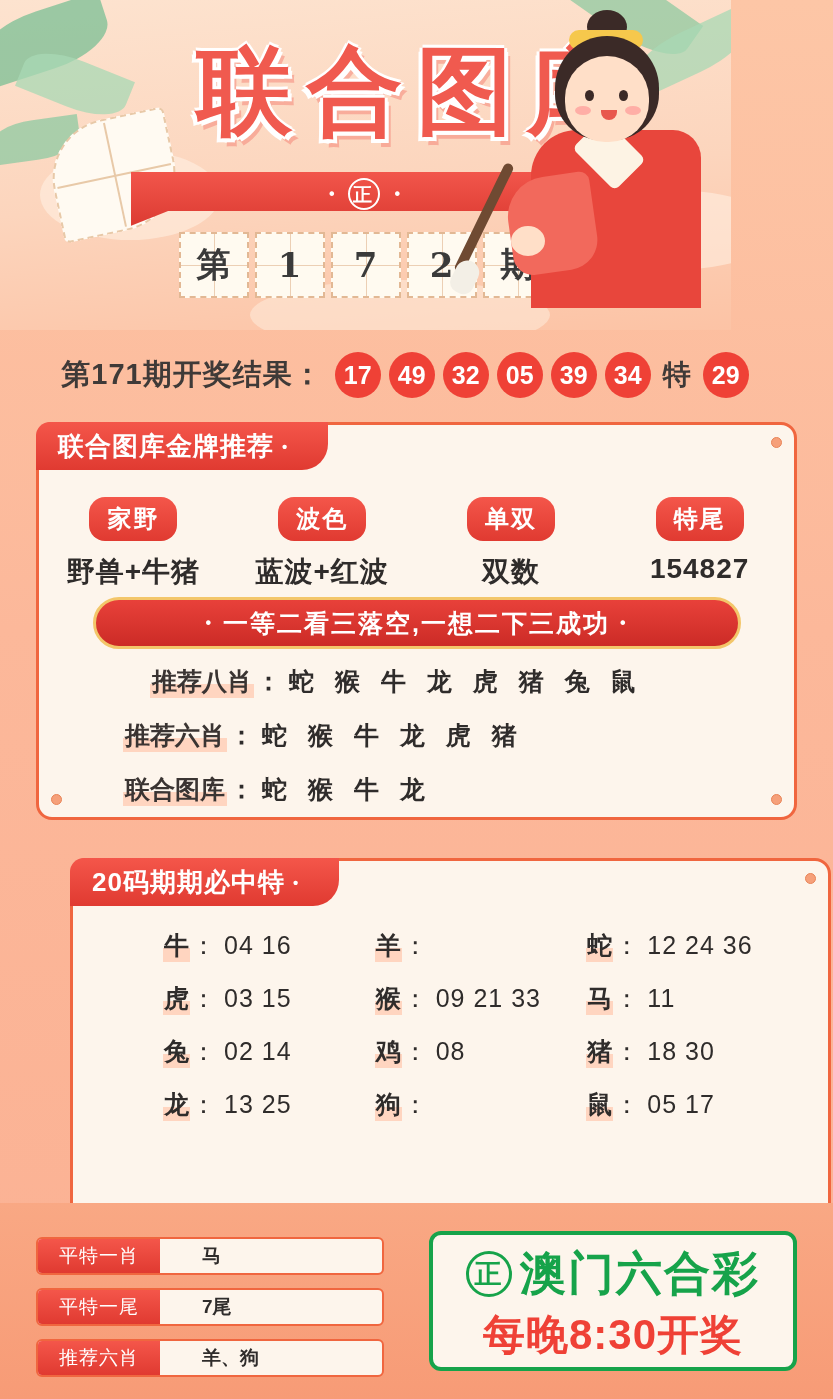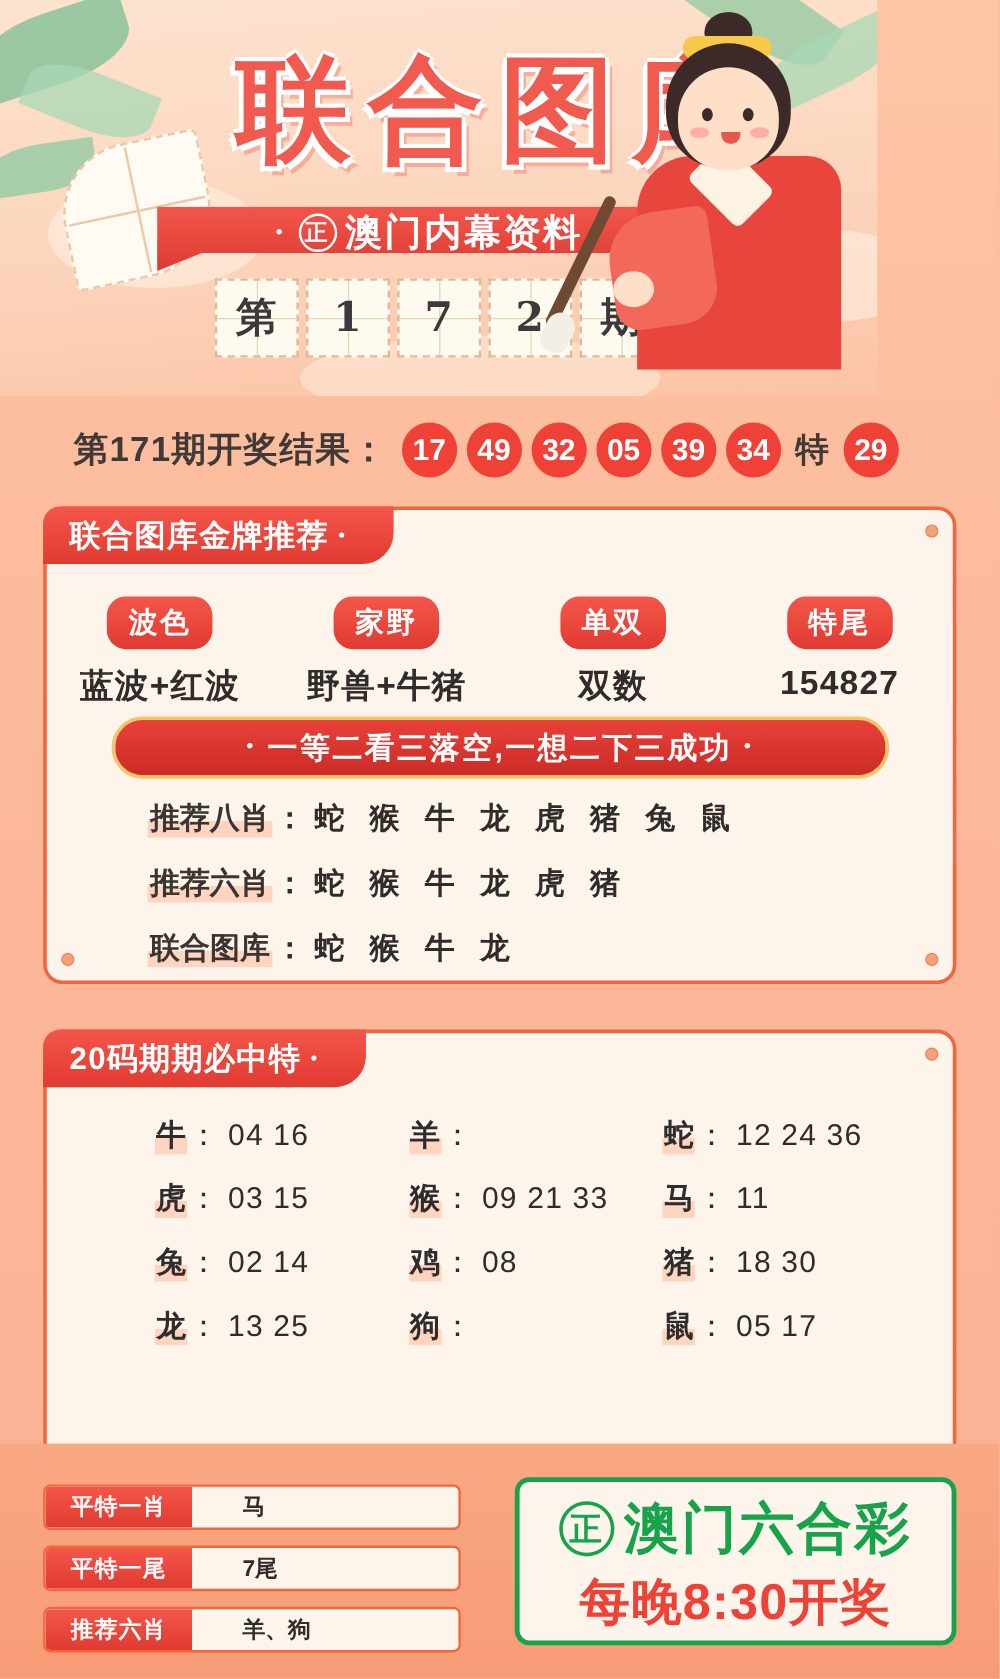--- a/index.html
+++ b/index.html
@@ -242,21 +242,21 @@
     font-size: 26px;
     font-weight: bold;
     letter-spacing: 1px;
     display: flex;
     align-items: center;
     border-radius: 14px 0 26px 0;
   }
   .panel-title .tdot { font-size: 15px; margin-left: 8px; }
 
   #panel-gold { top: 422px; height: 398px; }
-  #panel-codes { top: 858px; height: 404px; }
+  #panel-codes { top: 858px; height: 404px; margin-left: 34px; }
 
   
   .tag-row {
     position: absolute;
     top: 72px;
     left: 0;
     width: 100%;
     display: flex;
   }
   .tag-col {
@@ -311,21 +311,21 @@
     align-items: baseline;
   }
   .rec-line .lbl {
     font-weight: bold;
     color: #3a3432;
     background: linear-gradient(to top, #ffd5c0 42%, transparent 42%);
     padding: 0 2px;
   }
   .rec-line .colon { margin: 0 8px 0 2px; font-weight: bold;}
   .rec-line .vals { letter-spacing: 7px; font-weight: bold; }
-  #rec0 { top: 240px; }
+  #rec0 { top: 240px; margin-left: 27px; }
   #rec1 { top: 294px; }
   #rec2 { top: 348px; }
 
   
   .codes-grid {
     position: absolute;
     top: 68px;
     left: 0;
     width: 100%;
     display: grid;
@@ -372,21 +372,21 @@
     border-radius: 6px;
     overflow: hidden;
     background: #fdf5ec;
     border: 2px solid #f0663f;
     box-sizing: border-box;
   }
   .foot-key {
     background: linear-gradient(180deg,#f4564a 0%,#e03a31 100%);
     color: #fff;
     font-size: 19px;
-    font-weight: bold;
+    font-weight: normal;
     display: flex;
     align-items: center;
     justify-content: center;
     width: 122px;
     letter-spacing: 1px;
   }
   .foot-val {
     flex: 1;
     display: flex;
     align-items: center;
@@ -450,21 +450,20 @@
     <div class="cloudy c1"></div>
     <div class="cloudy c2"></div>
     <div class="cloudy c3"></div>
     <div class="fan"></div>
 
     <div class="title-main">联合图库</div>
 
     <div class="ribbon">
       <span class="dot">•</span>
       <span class="zheng">正</span>
-      <span>澳门内幕资料</span>
       <span class="dot">•</span>
     </div>
 
     <div class="issue-row">
       <div class="issue-cell">
           <span>第</span>
         </div>
       <div class="issue-cell">
           <span>1</span>
         </div>
@@ -516,26 +515,26 @@
     <div class="rivet bl"></div>
     <div class="rivet br"></div>
 
     <div class="panel-title">
       <span>联合图库金牌推荐</span>
       <span class="tdot">•</span>
     </div>
 
     <div class="tag-row">
       <div class="tag-col">
+        <div class="tag">家野</div>
+        <div class="tag-val">野兽+牛猪</div>
+      </div>
+      <div class="tag-col">
         <div class="tag">波色</div>
         <div class="tag-val">蓝波+红波</div>
-      </div>
-      <div class="tag-col">
-        <div class="tag">家野</div>
-        <div class="tag-val">野兽+牛猪</div>
       </div>
       <div class="tag-col">
         <div class="tag">单双</div>
         <div class="tag-val">双数</div>
       </div>
       <div class="tag-col">
         <div class="tag">特尾</div>
         <div class="tag-val">154827</div>
       </div>
     </div>

